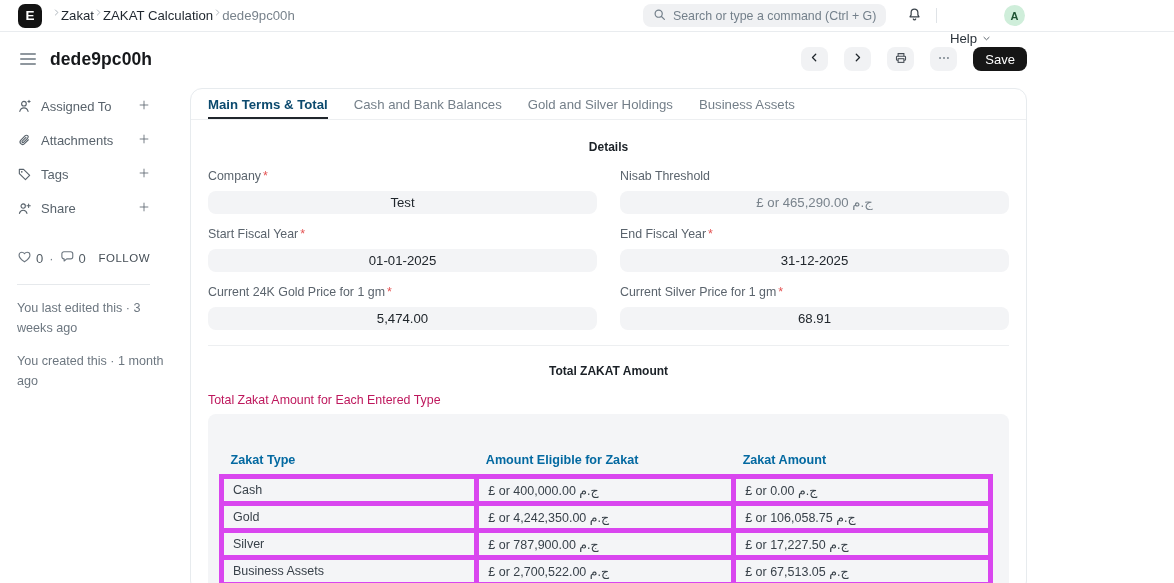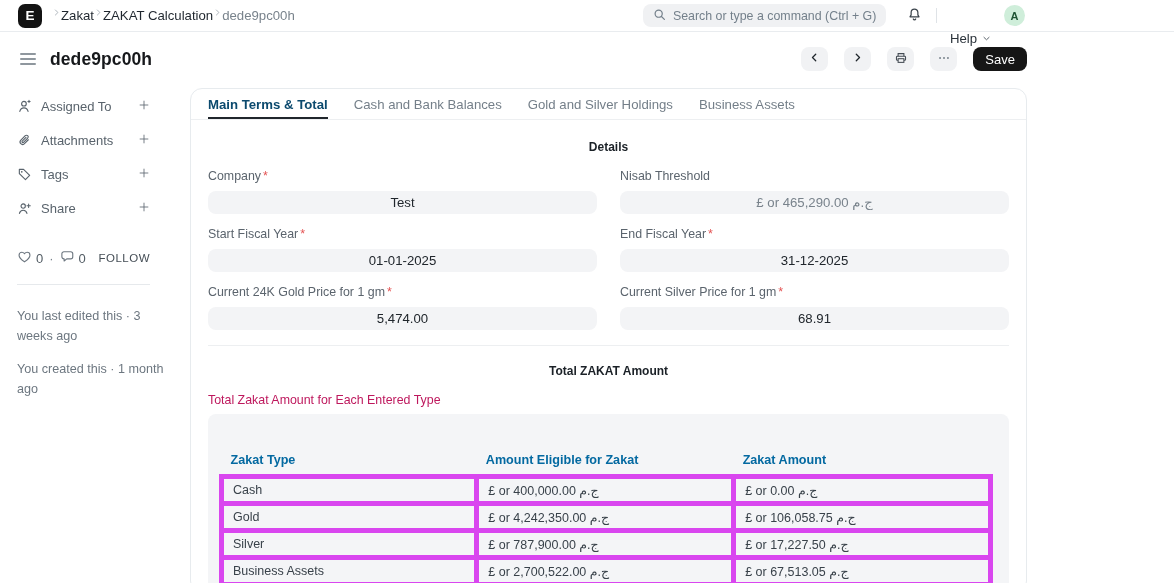--- a/index.html
+++ b/index.html
@@ -49,21 +49,21 @@
   .side-item .lbl{font-size:13px;color:#59636c;margin-left:9px;}
   .side-plus{margin-left:auto;background:transparent;border:none;display:flex;align-items:center;cursor:pointer;}
   .likes-row{display:flex;align-items:center;margin-top:29px;font-size:13px;color:#525c64;}
   .likes-row .cnt{margin-left:4px;}
   .likes-row .dot{margin:0 6px;color:#79838c;}
   .like-btn,.comment-btn{background:transparent;border:none;display:flex;align-items:center;cursor:pointer;
     font-family:inherit;font-size:13px;color:#525c64;}
   .follow-btn{margin-left:auto;background:transparent;border:none;font-family:inherit;
     font-size:11.5px;font-weight:500;letter-spacing:.5px;color:#454e56;cursor:pointer;}
   .side-divider{height:1px;background:#e6e9ec;margin-top:17px;}
-  .side-note{font-size:12.6px;color:#6d7780;line-height:1.6;margin-top:21px;width:152px;}
+  .side-note{font-size:12.6px;color:#6d7780;line-height:1.6;margin-top:13px;width:152px;}
   .side-note + .side-note{margin-top:13px;}
   
   .card{position:absolute;left:190px;top:88px;width:837px;height:505px;background:#fff;
     border:1px solid #e7ebee;border-radius:12px;overflow:hidden;}
   .tabs{display:flex;align-items:stretch;height:31px;padding:0 17px;gap:26px;border-bottom:1px solid #edeff1;}
   .tab{display:flex;align-items:center;font-size:13.2px;color:#747f89;position:relative;
     background:transparent;border:none;font-family:inherit;cursor:pointer;padding:0;}
   .tab.active{color:#0c4a6e;font-weight:600;}
   .tab.active::after{content:"";position:absolute;left:0;right:0;bottom:0;height:2px;background:#20262c;}
   .card-body{padding:15px 17px 0;}

